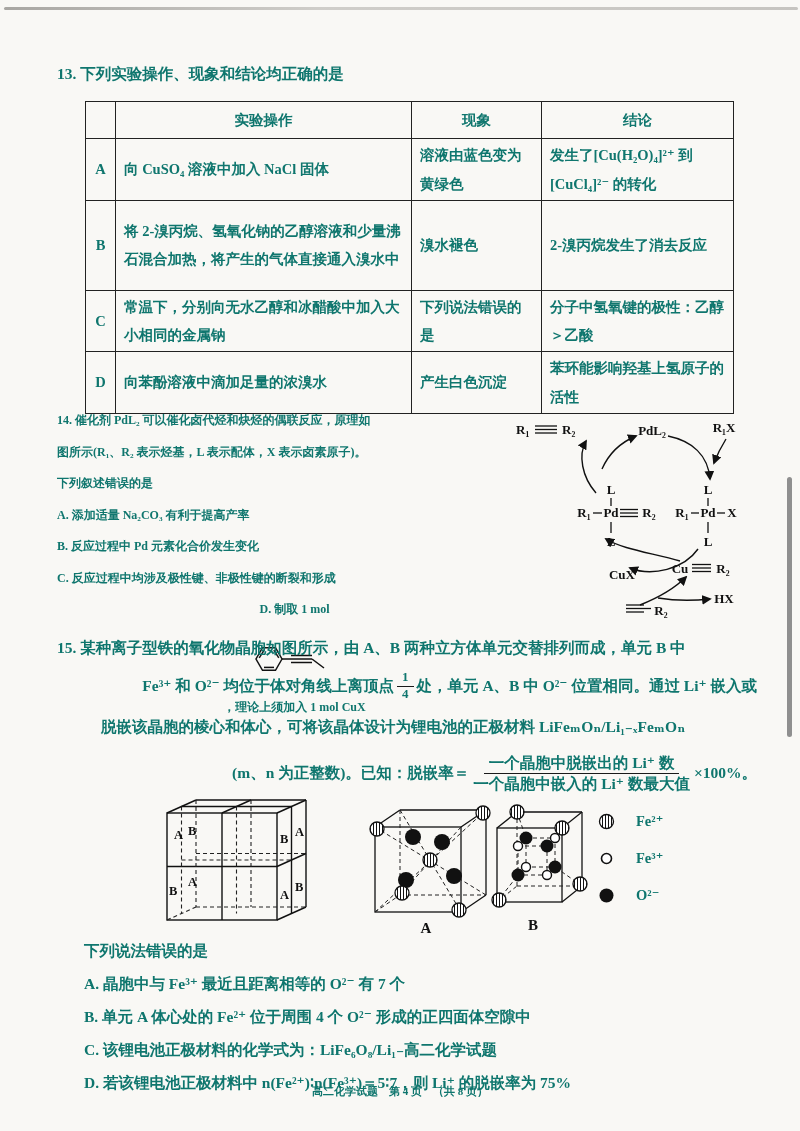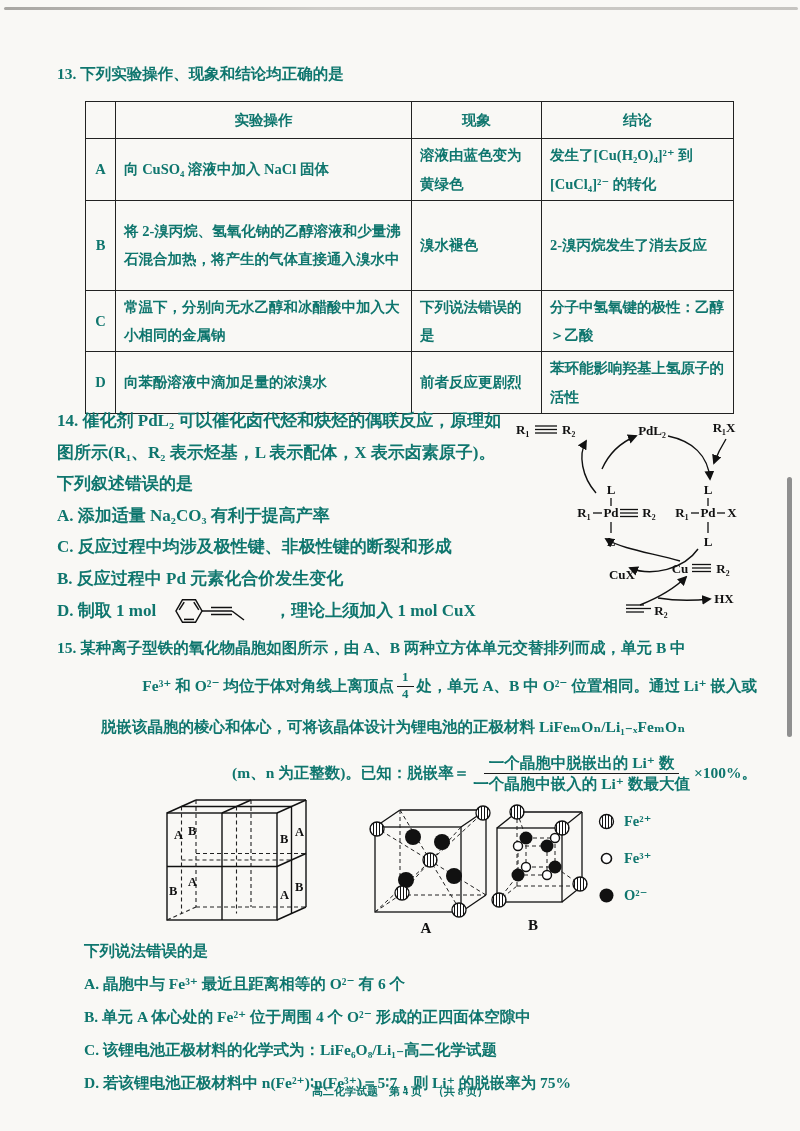--- a/index.html
+++ b/index.html
@@ -9,37 +9,37 @@
             background:linear-gradient(to right,#9a9894,#c8c6c2 40%,#bdbbb7);border-radius:2px;opacity:.85;}
   .cn{font-weight:600;}
   
   .q13-title{position:absolute;left:57px;top:64px;width:700px;font-size:15.5px;font-weight:600;}
   table.qtable{position:absolute;left:85px;top:101px;border-collapse:collapse;table-layout:fixed;}
   table.qtable td,table.qtable th{border:1.6px solid #222;font-size:14.5px;font-weight:600;
         padding:2px 8px;line-height:1.95;vertical-align:middle;}
   table.qtable th{text-align:center;padding:4px 2px;}
   td.lab{text-align:center;font-family:"Liberation Serif",serif;font-weight:600;font-size:15px;}
   
-  .q14{position:absolute;left:57px;top:405px;width:475px;font-size:17px;font-weight:600;line-height:31.5px;}
+  .q14{position:absolute;left:57px;top:405px;width:475px;font-size:12px;font-weight:600;line-height:31.5px;}
   .q14 .ind{}
-  .optd{display:flex;align-items:center;gap:16px;}
+  .optd{display:flex;align-items:center;gap:16px;flex-direction:column;}
   
   .q15{position:absolute;left:57px;top:633px;width:700px;font-size:15.5px;font-weight:600;}
   .q15 .l1{line-height:30px;}
   .q15 .fx{display:flex;align-items:center;margin-left:28px;height:46px;white-space:nowrap;justify-content:flex-end;}
   .q15 .l3{margin-left:44px;line-height:36px;}
   .frac{display:inline-flex;flex-direction:column;align-items:center;line-height:1.25;margin:0 4px;}
   .frac .num{border-bottom:1.6px solid #1a1a1a;padding:0 5px 1px;}
   .frac.small{font-size:13px;line-height:1.15;margin:0 3px;}
   .q15opts{position:absolute;left:84px;top:934px;width:690px;font-size:15.5px;font-weight:600;line-height:33px;}
   
   .fig{position:absolute;}
   svg text{font-family:"Liberation Serif","DejaVu Serif",serif;fill:#111;}
   .legend{position:absolute;left:598px;top:812px;}
-  .legend .row{display:flex;align-items:center;gap:9px;margin-bottom:19px;}
+  .legend .row{display:flex;align-items:center;gap:21px;margin-bottom:19px;}
   .legend .row span{font-size:14.5px;font-weight:600;}
   
   .footer{position:absolute;left:0;top:1084px;width:100%;text-align:center;font-size:11px;font-weight:600;}
   .scrollbar-thumb{position:absolute;left:787px;top:477px;width:5px;height:260px;background:#8f8f8f;border-radius:3px;}
 </style>
 </head>
 <body>
 
 <div class="page">
   <div class="scan-top"></div>
@@ -74,33 +74,33 @@
     </tr>
     <tr style="height:60px">
       <td class="lab">C</td>
       <td>常温下，分别向无水乙醇和冰醋酸中加入大小相同的金属钠</td>
       <td>下列说法错误的是</td>
       <td>分子中氢氧键的极性：乙醇＞乙酸</td>
     </tr>
     <tr style="height:55px">
       <td class="lab">D</td>
       <td>向苯酚溶液中滴加足量的浓溴水</td>
-      <td>前者反应更剧烈</td>
+      <td>产生白色沉淀</td>
       <td>苯环能影响羟基上氢原子的活性</td>
     </tr>
   </tbody>
     </table>
 
   <div class="q14 cn">
     <div>14. 催化剂 PdL₂ 可以催化卤代烃和炔烃的偶联反应，原理如</div>
     <div class="ind">图所示(R₁、R₂ 表示烃基，L 表示配体，X 表示卤素原子)。</div>
     <div class="ind">下列叙述错误的是</div>
     <div class="ind">A. 添加适量 Na₂CO₃ 有利于提高产率</div>
+    <div class="ind">B. 反应过程中 Pd 元素化合价发生变化</div>
     <div class="ind">C. 反应过程中均涉及极性键、非极性键的断裂和形成</div>
-    <div class="ind">B. 反应过程中 Pd 元素化合价发生变化</div>
     <div class="ind optd">
       <span>D. 制取 1 mol</span>
       <svg width="86" height="34" viewBox="0 0 86 34">
         <g stroke="#111" stroke-width="1.5" fill="none">
           <polygon points="30,17 23.5,28.3 10.5,28.3 4,17 10.5,5.7 23.5,5.7"></polygon>
           <line x1="12" y1="25.4" x2="22" y2="25.4"></line>
           <line x1="7.2" y1="15.8" x2="12.2" y2="8.2"></line>
           <line x1="21.8" y1="8.2" x2="26.8" y2="15.8"></line>
           <line x1="30" y1="17" x2="39" y2="17"></line>
           <line x1="39" y1="13.5" x2="60" y2="13.5"></line>
@@ -363,21 +363,21 @@
     <div class="row">
       <svg width="17" height="17" viewBox="0 0 17 17">
         <circle cx="8.5" cy="8.5" r="7" fill="#111"></circle>
       </svg>
       <span>O²⁻</span>
     </div>
   </div>
 
   <div class="q15opts cn">
     <div>下列说法错误的是</div>
-    <div>A. 晶胞中与 Fe³⁺ 最近且距离相等的 O²⁻ 有 6 个</div>
+    <div>A. 晶胞中与 Fe³⁺ 最近且距离相等的 O²⁻ 有 7 个</div>
     <div>B. 单元 A 体心处的 Fe²⁺ 位于周围 4 个 O²⁻ 形成的正四面体空隙中</div>
     <div>C. 该锂电池正极材料的化学式为：LiFe₆O₈/Li₁₋高二化学试题</div>
     <div>D. 若该锂电池正极材料中 n(Fe²⁺)∶n(Fe³⁺)＝5∶7，则 Li⁺ 的脱嵌率为 75%</div>
   </div>
 
   <div class="footer">高二化学试题　第 4 页　（共 8 页）</div>
   <div class="scrollbar-thumb"></div>
 </div>
 
 </body></html>

